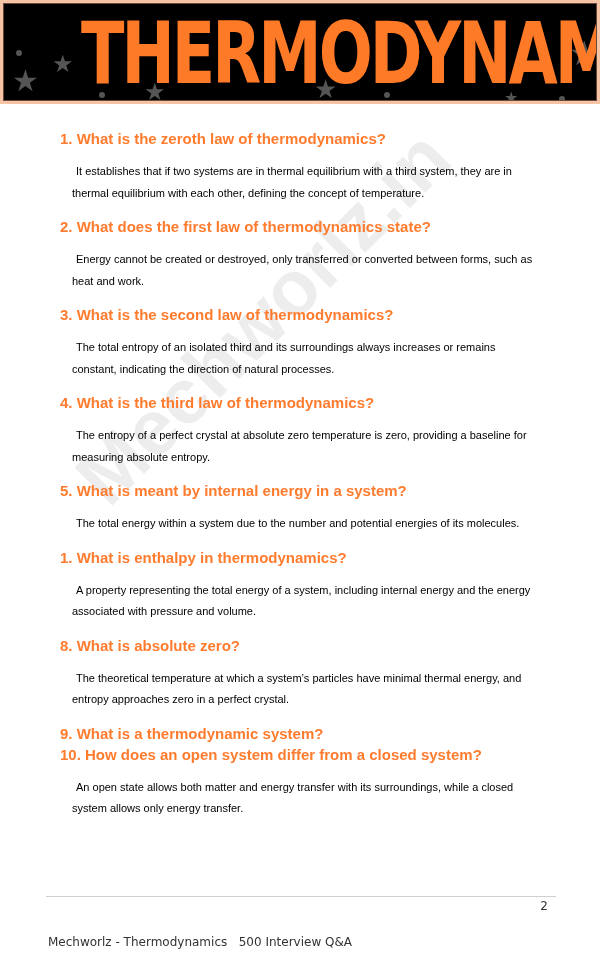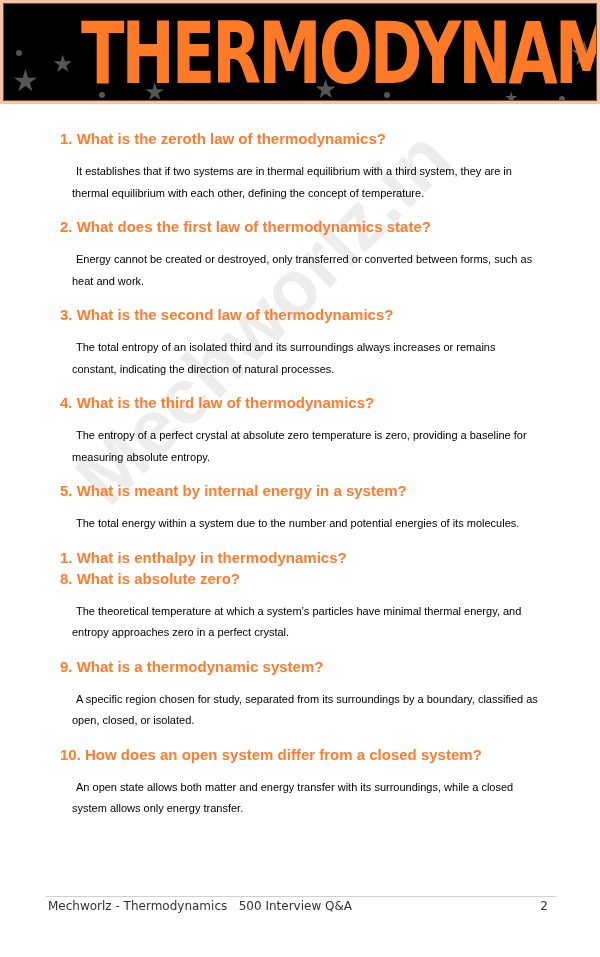--- a/index.html
+++ b/index.html
@@ -32,21 +32,21 @@
       color: #000000; font-size: 11px; line-height: 21.5px; margin: 12px; text-indent: 4px;
     }
     .watermark {
       position: absolute; left: 90px; top: 445px; font-size: 78px; font-weight: bold;
       color: rgba(0,0,0,0.07); transform: rotate(-45deg); transform-origin: left center;
       white-space: nowrap; font-family: "Liberation Sans", sans-serif; pointer-events: none;
     }
     .footer-rule { position: absolute; left: 46px; width: 510px; top: 896px; height: 1px; background: #d0d0d0; }
     .footer { position: absolute; left: 48px; width: 500px; top: 899px; font-size: 12px; color: #333;
       font-family: "DejaVu Sans", sans-serif; }
-    .footer-left { position: absolute; left: 0; }
+    .footer-left { position: absolute; left: 0; margin-top: 36px; }
     .footer-right { position: absolute; right: 0; }
   </style>
 </head>
 <body>
 
 <div class="banner">
   <div class="banner-inner">
     <span class="star" style="left:8px;top:62px;">★</span>
     <span class="star" style="left:48px;top:48px;font-size:24px;">★</span>
     <span class="star" style="left:140px;top:76px;font-size:24px;">★</span>
@@ -68,24 +68,24 @@
   <p class="qa-a">It establishes that if two systems are in thermal equilibrium with a third system, they are in thermal equilibrium with each other, defining the concept of temperature.</p>
   <p class="qa-q">2. What does the first law of thermodynamics state?</p>
   <p class="qa-a">Energy cannot be created or destroyed, only transferred or converted between forms, such as heat and work.</p>
   <p class="qa-q">3. What is the second law of thermodynamics?</p>
   <p class="qa-a">The total entropy of an isolated third and its surroundings always increases or remains constant, indicating the direction of natural processes.</p>
   <p class="qa-q">4. What is the third law of thermodynamics?</p>
   <p class="qa-a">The entropy of a perfect crystal at absolute zero temperature is zero, providing a baseline for measuring absolute entropy.</p>
   <p class="qa-q">5. What is meant by internal energy in a system?</p>
   <p class="qa-a">The total energy within a system due to the number and potential energies of its molecules.</p>
   <p class="qa-q">1. What is enthalpy in thermodynamics?</p>
+  <p class="qa-a">A property representing the total energy of a system, including internal energy and the energy associated with pressure and volume.</p>
   <p class="qa-q">8. What is absolute zero?</p>
   <p class="qa-a">The theoretical temperature at which a system’s particles have minimal thermal energy, and entropy approaches zero in a perfect crystal.</p>
   <p class="qa-q">9. What is a thermodynamic system?</p>
-  <p class="qa-a">A specific region chosen for study, separated from its surroundings by a boundary, classified as open, closed, or isolated.</p>
   <p class="qa-q">10. How does an open system differ from a closed system?</p>
   <p class="qa-a">An open state allows both matter and energy transfer with its surroundings, while a closed system allows only energy transfer.</p>
 </div>
 
 <div class="footer-rule"></div>
 <div class="footer">
   <span class="footer-left" style="white-space:pre;">Mechworlz - Thermodynamics   500 Interview Q&amp;A</span>
   <span class="footer-right">2</span>
 </div>
 

